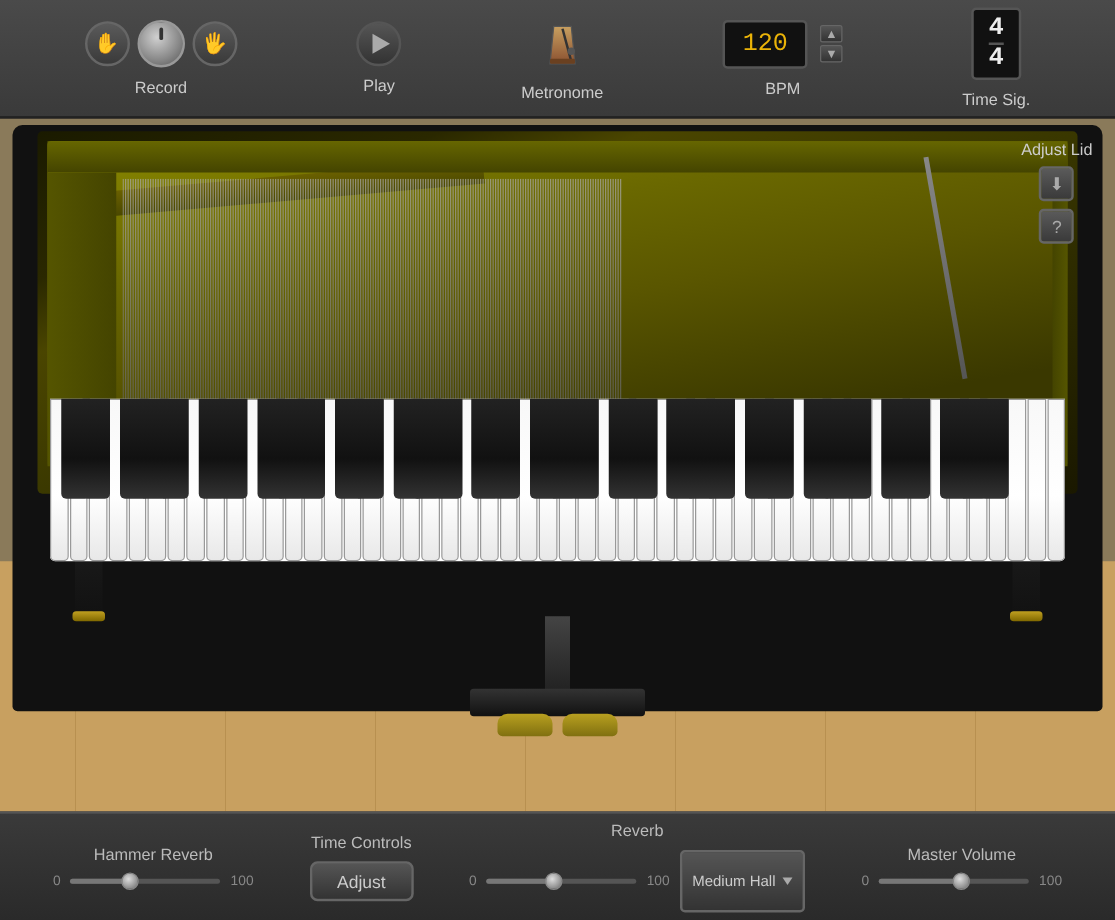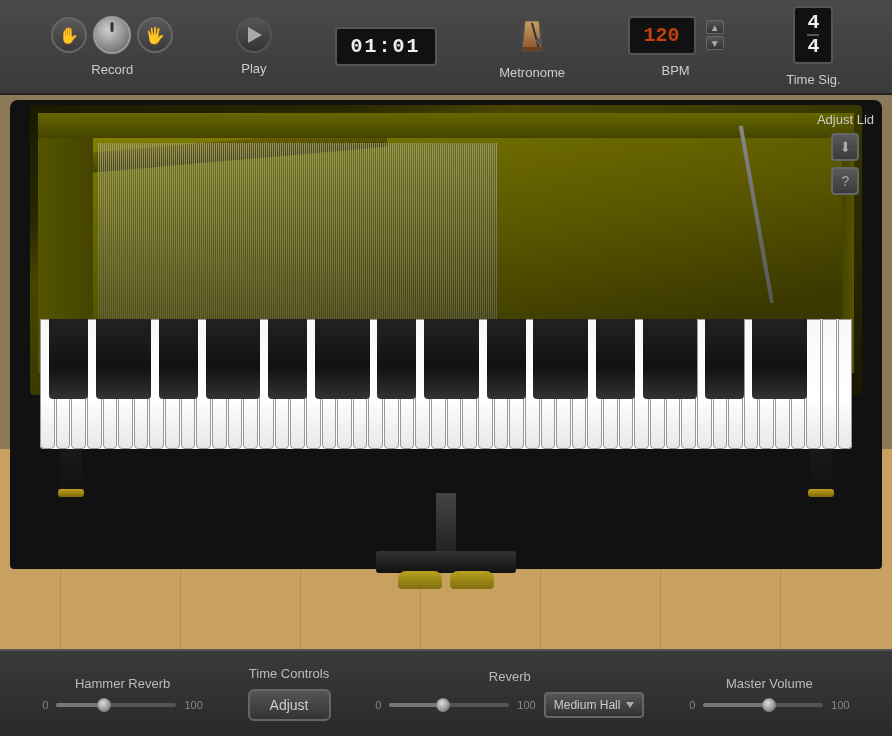--- a/index.html
+++ b/index.html
@@ -115,24 +115,24 @@
       letter-spacing: 2px;
       font-weight: bold;
     }
 
     
     .bpm-display {
       background: #111;
       border: 2px solid #555;
       border-radius: 4px;
       padding: 6px 14px;
-      color: #c2410c;
+      color: #eab308;
       font-size: 20px;
       font-family: 'Courier New', monospace;
-      font-weight: bold;
+      font-weight: normal;
       min-width: 60px;
       text-align: center;
     }
 
     .bpm-arrows {
       display: flex;
       flex-direction: column;
       gap: 2px;
       margin-left: 4px;
     }
@@ -523,21 +523,21 @@
       align-items: center;
       gap: 8px;
     }
 
     .dropdown {
       background: linear-gradient(180deg, #555 0%, #333 100%);
       border: 2px solid #666;
       border-radius: 4px;
       color: #ccc;
       font-size: 12px;
-      padding: 4px 8px;
+      padding: 16px 8px;
       cursor: pointer;
       display: flex;
       align-items: center;
       gap: 6px;
     }
 
     .dropdown-arrow {
       width: 0;
       height: 0;
       border-left: 4px solid transparent;
@@ -563,23 +563,20 @@
     <span class="toolbar-label">Record</span>
   </div>
 
   <div class="toolbar-group">
     <div class="play-btn">
       <div class="play-triangle"></div>
     </div>
     <span class="toolbar-label">Play</span>
   </div>
 
-  <div class="toolbar-group">
-    <div class="timer-display">01:01</div>
-  </div>
 
   <div class="toolbar-group">
     <div style="cursor:pointer;">
       <svg width="30" height="40" viewBox="0 0 30 40">
         <polygon points="5,38 25,38 22,8 8,8" fill="url(#metro-grad)" stroke="#555" stroke-width="1"></polygon>
         <defs>
           <linearGradient id="metro-grad" x1="0" y1="0" x2="0" y2="1">
             <stop offset="0%" stop-color="#c8a060"></stop>
             <stop offset="100%" stop-color="#8a5030"></stop>
           </linearGradient>

